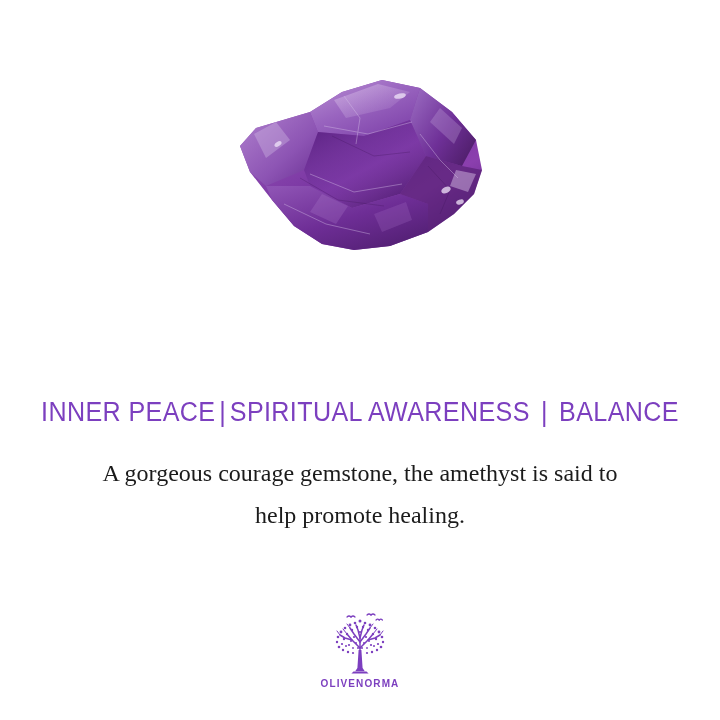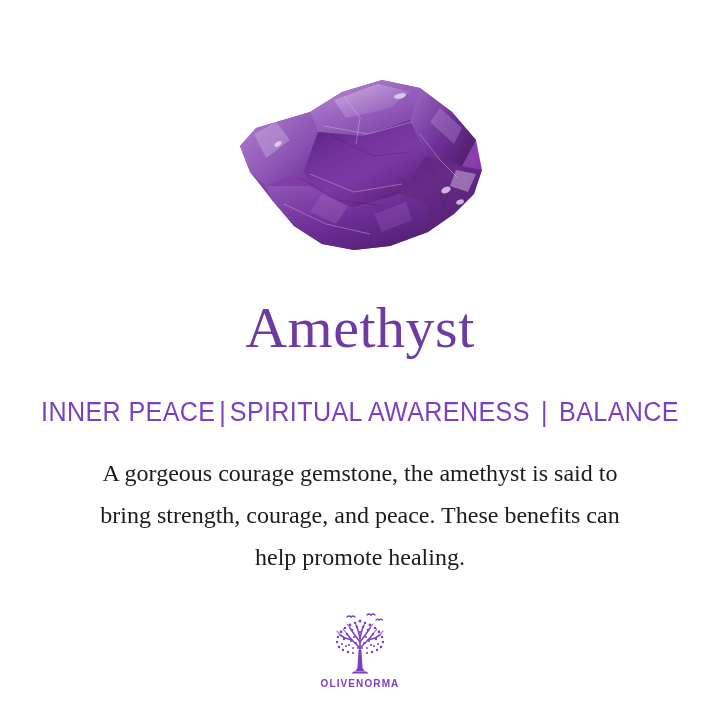--- a/index.html
+++ b/index.html
@@ -212,29 +212,27 @@
         <g fill="#f0e4f8" opacity="0.75">
           <ellipse cx="232" cy="116" rx="5" ry="3" transform="rotate(-25 232 116)"></ellipse>
           <ellipse cx="246" cy="128" rx="4" ry="2.4" transform="rotate(-20 246 128)"></ellipse>
           <ellipse cx="64" cy="70" rx="4" ry="2.2" transform="rotate(-35 64 70)"></ellipse>
           <ellipse cx="186" cy="22" rx="6" ry="2.6" transform="rotate(-12 186 22)"></ellipse>
         </g>
       </svg>
     </div>
   </div>
 
-  <div class="title">Amethyst</div>
 
   <div class="keywords">
     <span>INNER PEACE</span><span class="kw-sep">|</span><span>SPIRITUAL AWARENESS</span><span class="kw-sep wide">|</span><span>BALANCE</span>
   </div>
 
   <div class="desc">
     <span class="line">A gorgeous courage gemstone, the amethyst is said to</span>
-    <span class="line">bring strength, courage, and peace. These benefits can</span>
     <span class="line">help promote healing.</span>
   </div>
 
   <div class="logo">
     <svg class="logo-mark" viewBox="0 0 66 64" xmlns="http://www.w3.org/2000/svg" aria-hidden="true">
       <g fill="#7c3fbf">
 
         <path d="M31.6,38 L30.4,56 L28.2,59.2 L37.8,59.2 L35.6,56 L34.4,38 Z"></path>
 
         <path d="M26.5,59.4 L39.5,59.4 L41.6,61.6 L24.4,61.6 Z"></path>

